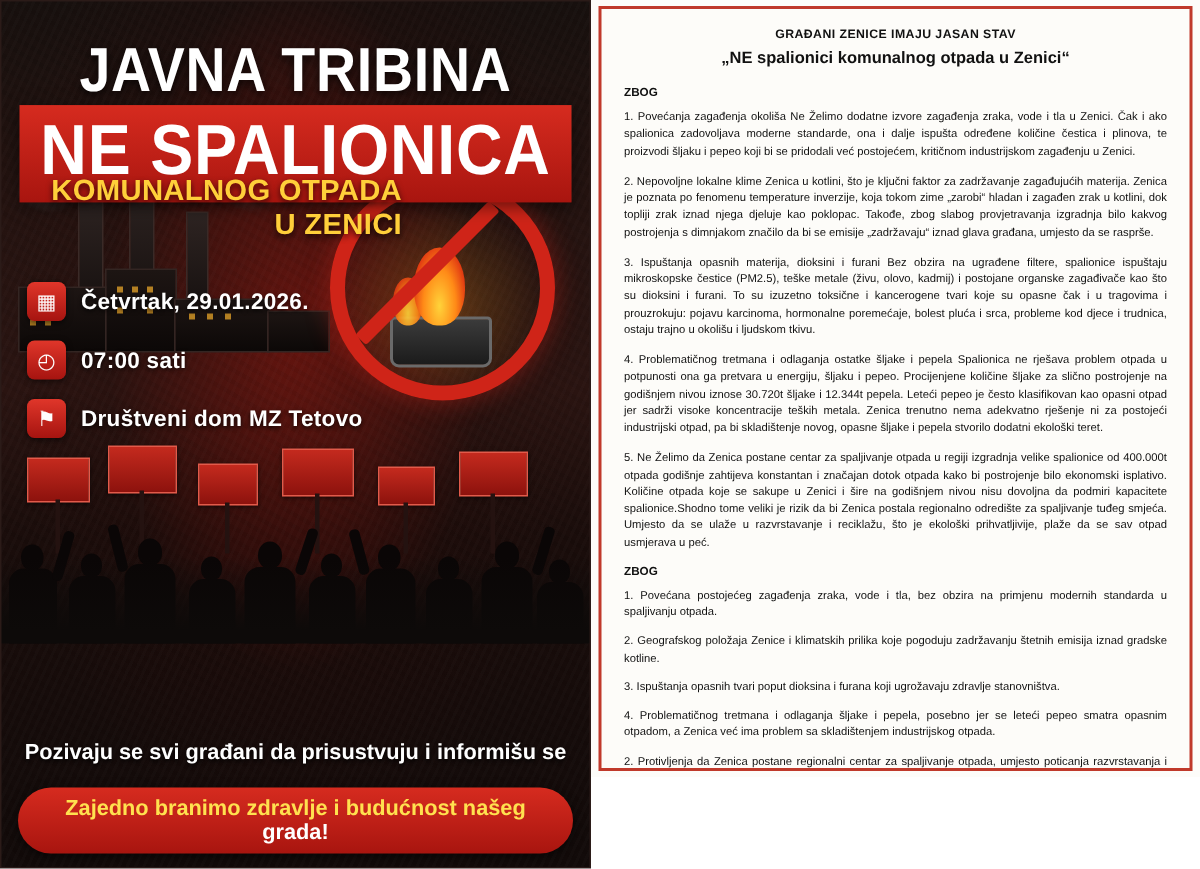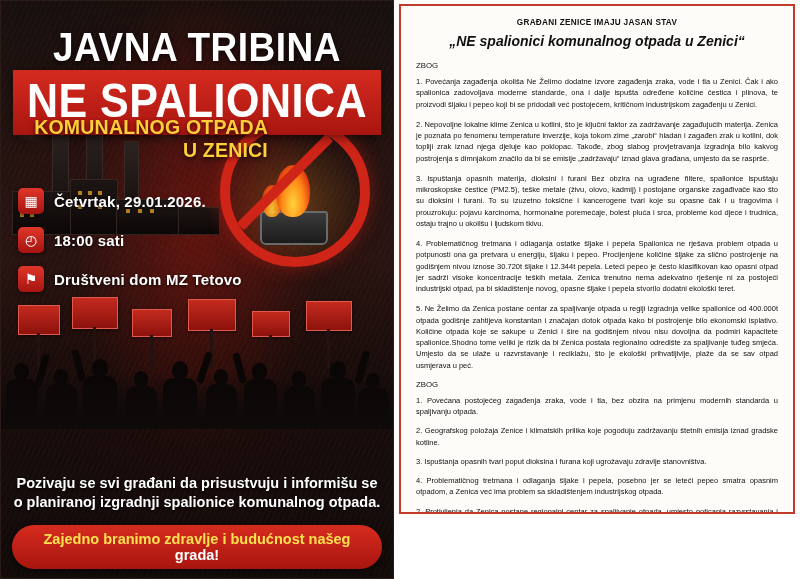--- a/index.html
+++ b/index.html
@@ -309,28 +309,27 @@
   }
   .doc-title {
     text-align: center;
     font-size: 8.2px;
     font-weight: bold;
     letter-spacing: .3px;
     margin: 2px 0 6px 0;
   }
   .doc-subtitle {
     text-align: center;
-    font-size: 14px;
+    font-size: 11px;
     font-weight: bold;
     margin-bottom: 12px;
-    font-style: italic;
   }
   .doc-label {
     font-size: 7.8px;
-    font-weight: normal;
+    font-weight: bold;
     margin: 8px 0 6px 0;
   }
   .doc-p {
     font-size: 7.5px;
     line-height: 1.5;
     text-align: justify;
     margin: 0 0 9px 0;
   }
   .doc-strong {
     font-size: 7.6px;
@@ -401,21 +400,21 @@
       <span class="sub-line">U ZENICI</span>
     </div>
 
     <div class="info-block">
       <div class="info-row">
         <span class="info-ico">▦</span>
         <span class="info-txt">Četvrtak, 29.01.2026.</span>
       </div>
       <div class="info-row">
         <span class="info-ico">◴</span>
-        <span class="info-txt">18:00 sati</span>
+        <span class="info-txt">07:00 sati</span>
       </div>
       <div class="info-row">
         <span class="info-ico">⚑</span>
         <span class="info-txt">Društveni dom MZ Tetovo</span>
       </div>
     </div>
 
     <div class="crowd">
       <div class="placard" style="left:18px;  top:8px;  width:40px; height:28px;"></div>
       <div class="placard-stick" style="left:37px; top:36px; height:36px;"></div>
@@ -463,21 +462,20 @@
       <div class="arm" style="left:354px; top:53px; width:7px; height:33px; transform:rotate(17deg);"></div>
 
       <div class="head" style="left:366px; top:76px; width:14px; height:16px;"></div>
       <div class="body-sil" style="left:358px; top:91px; width:31px; height:41px;"></div>
 
       <div class="crowd-fade"></div>
     </div>
 
     <div class="cta">
       <span class="cta-line">Pozivaju se svi građani da prisustvuju i informišu se</span>
-      <span class="cta-line">o planiranoj izgradnji spalionice komunalnog otpada.</span>
       <span class="cta-highlight"><span>Zajedno branimo zdravlje i budućnost našeg </span><span class="grad">grada!</span></span>
     </div>
 
     <div class="poster-border"></div>
   </div>
 
   <div class="doc">
     <div class="doc-frame"></div>
     <div class="doc-inner">
       <div class="doc-title">GRAĐANI ZENICE IMAJU JASAN STAV</div>

